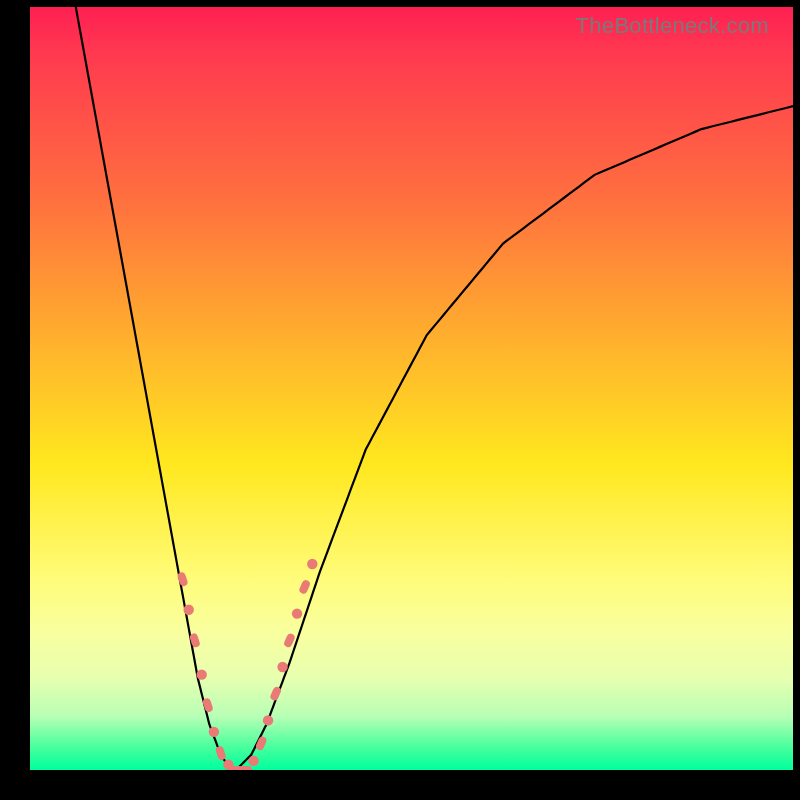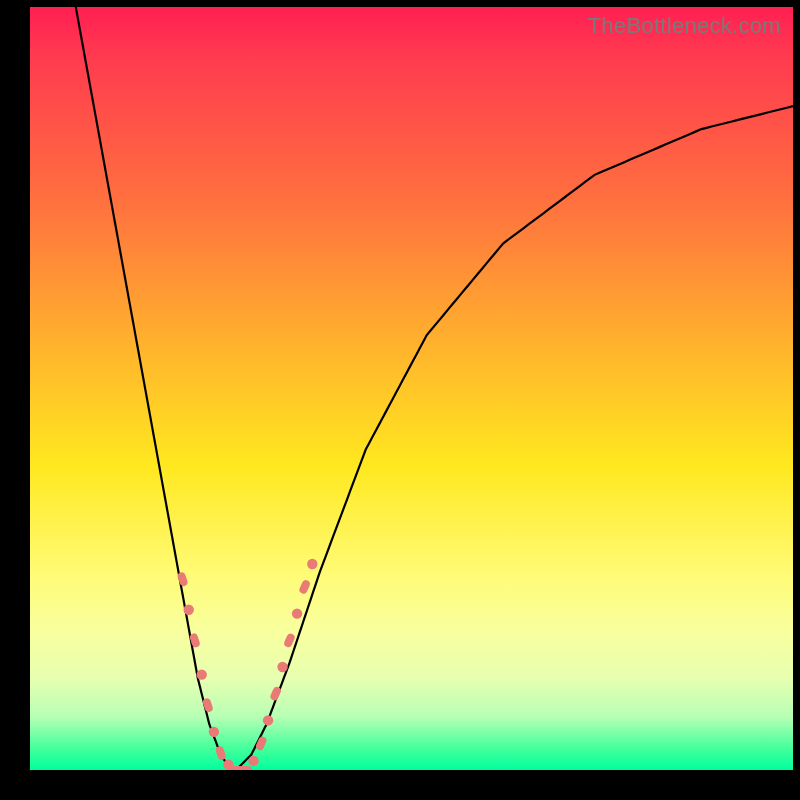--- a/index.html
+++ b/index.html
@@ -39,21 +39,21 @@
       #f8ff9f 82%,
       #e7ffb0 88%,
       #b7ffb5 93%,
       #48ff9c 97%,
       #00ff9e 100%
     );
   }
   .watermark {
     position: absolute;
     top: 6px;
-    right: 12px;
+    right: 24px;
     color: #7a7a7a;
     font-size: 22px;
     font-weight: 500;
     letter-spacing: 0.3px;
     user-select: none;
   }
   svg.curves {
     position: absolute;
     inset: 0;
   }

